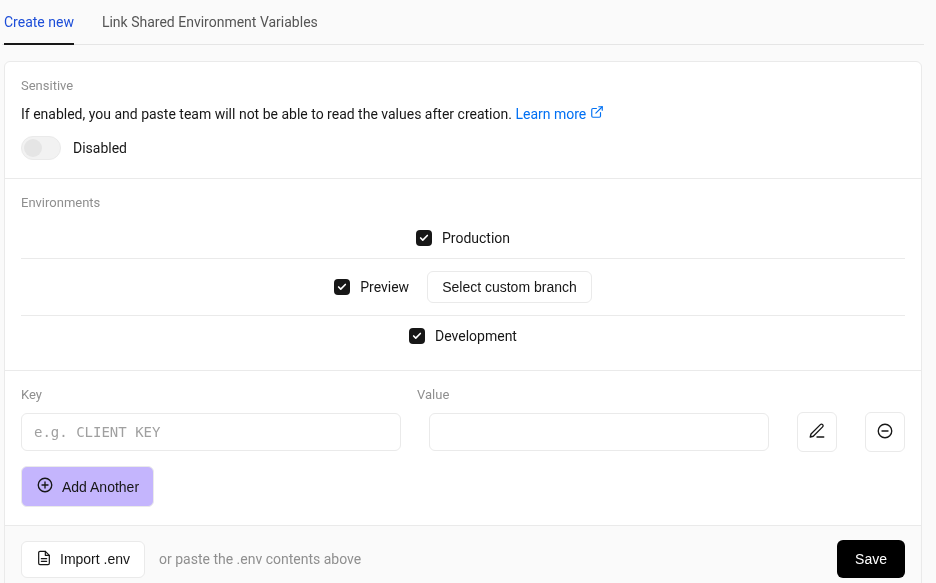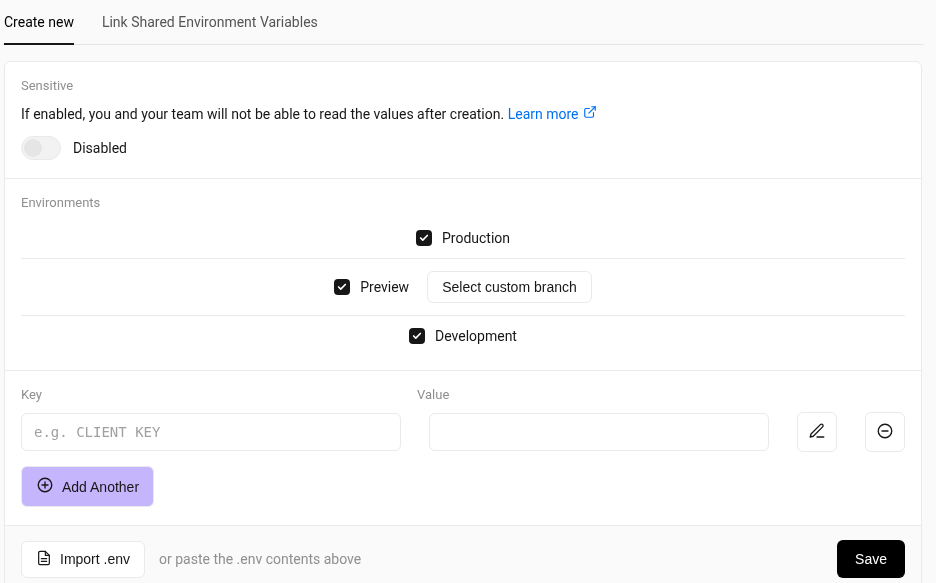--- a/index.html
+++ b/index.html
@@ -28,21 +28,21 @@
       margin: 0 10px 0 0;
     }
     .tab {
       padding: 14px 0;
       color: #555;
       font-size: 14px;
       cursor: pointer;
       position: relative;
     }
     .tab.active {
-      color: #000000;
+      color: #1d4ed8;
     }
     .tab.active::after {
       content: "";
       position: absolute;
       left: 0;
       right: 0;
       bottom: -1px;
       height: 2px;
       background: #171717;
     }
@@ -255,21 +255,21 @@
   <div class="tabs">
     <div class="tab active">Create new</div>
     <div class="tab">Link Shared Environment Variables</div>
   </div>
 
   <div class="card">
 
     <div class="section">
       <div class="section-title">Sensitive</div>
       <div class="desc">
-        <span>If enabled, you and your team will not be able to read the values after creation.</span>
+        <span>If enabled, you and paste team will not be able to read the values after creation.</span>
         <a class="learn-more">
           <span>Learn more</span>
           <span>
             <svg width="14" height="14" viewBox="0 0 24 24" fill="none" stroke="#0070f3" stroke-width="2" stroke-linecap="round" stroke-linejoin="round">
                 <path d="M18 13v6a2 2 0 0 1-2 2H5a2 2 0 0 1-2-2V8a2 2 0 0 1 2-2h6"></path>
                 <polyline points="15 3 21 3 21 9"></polyline>
                 <line x1="10" y1="14" x2="21" y2="3"></line>
               </svg>
           </span>
         </a>

